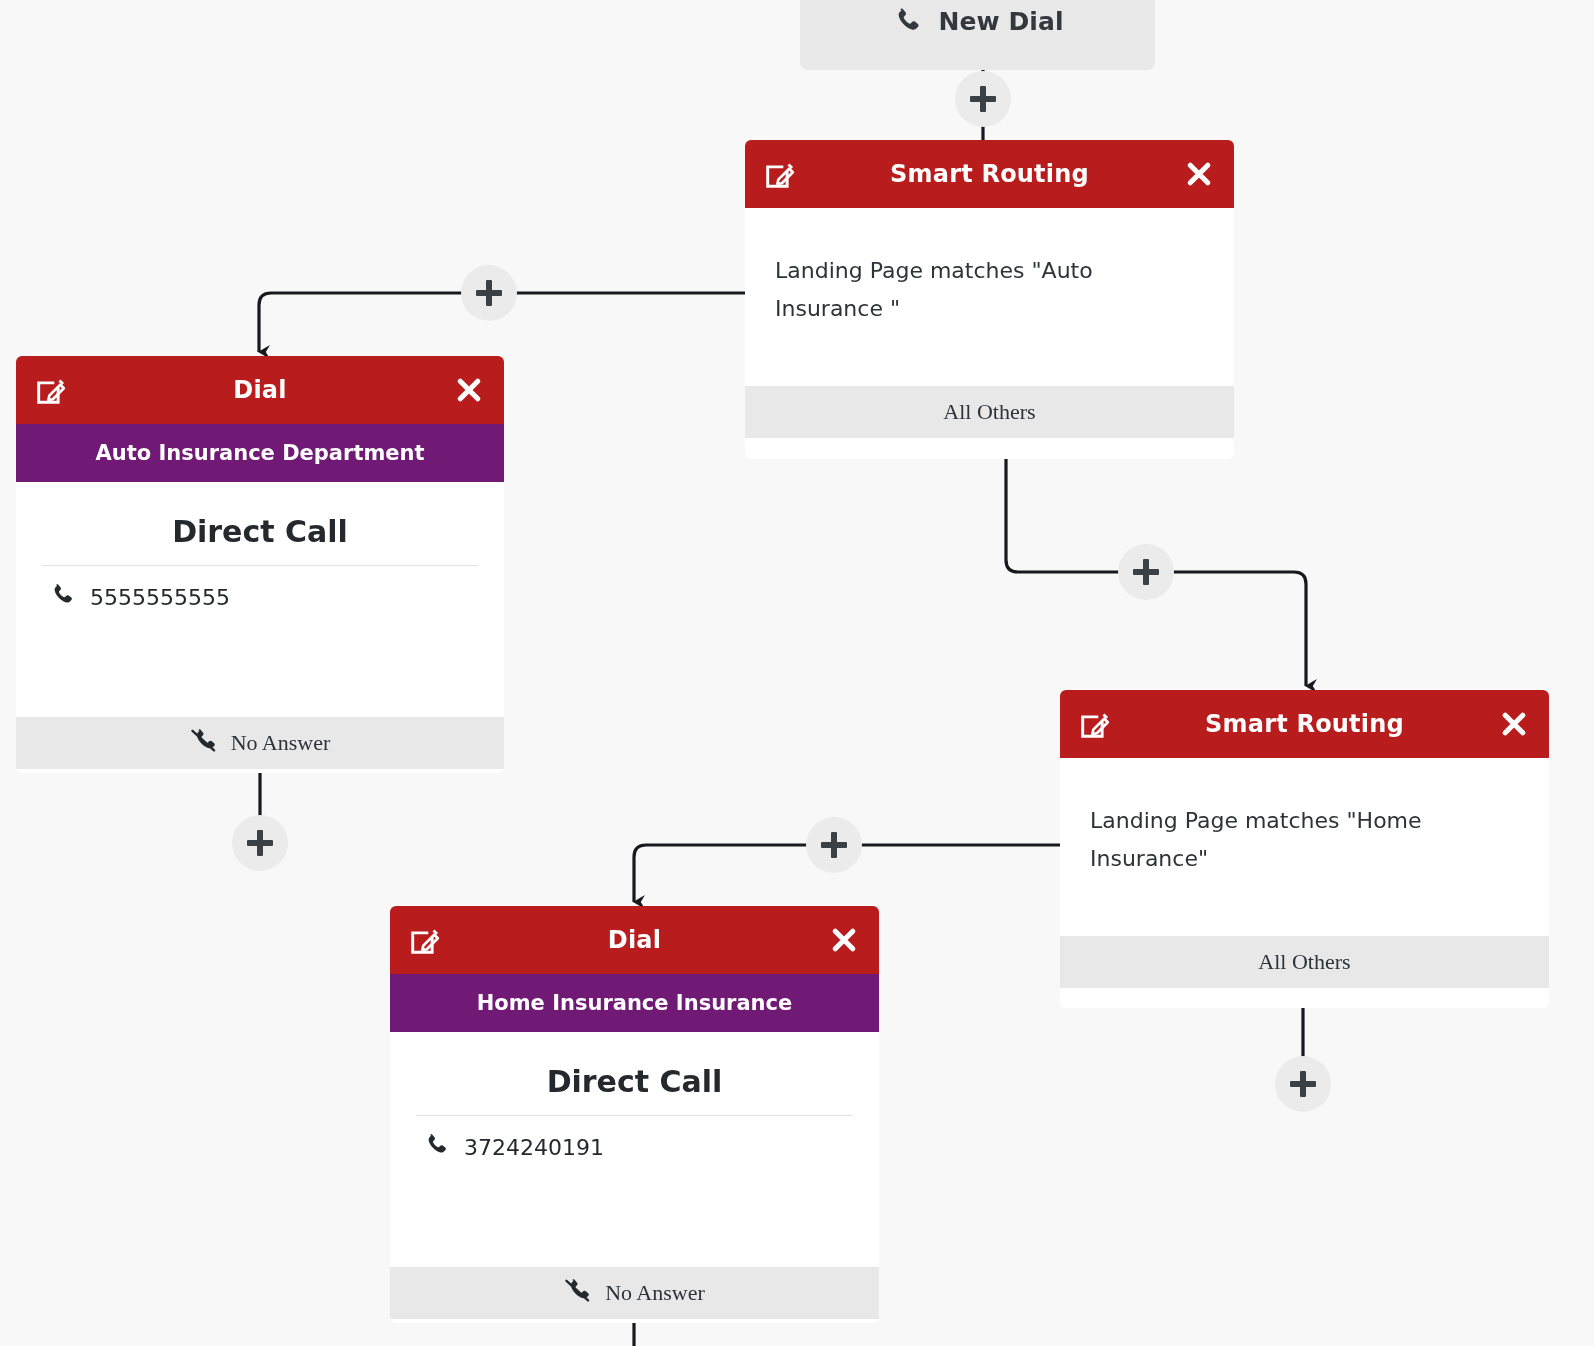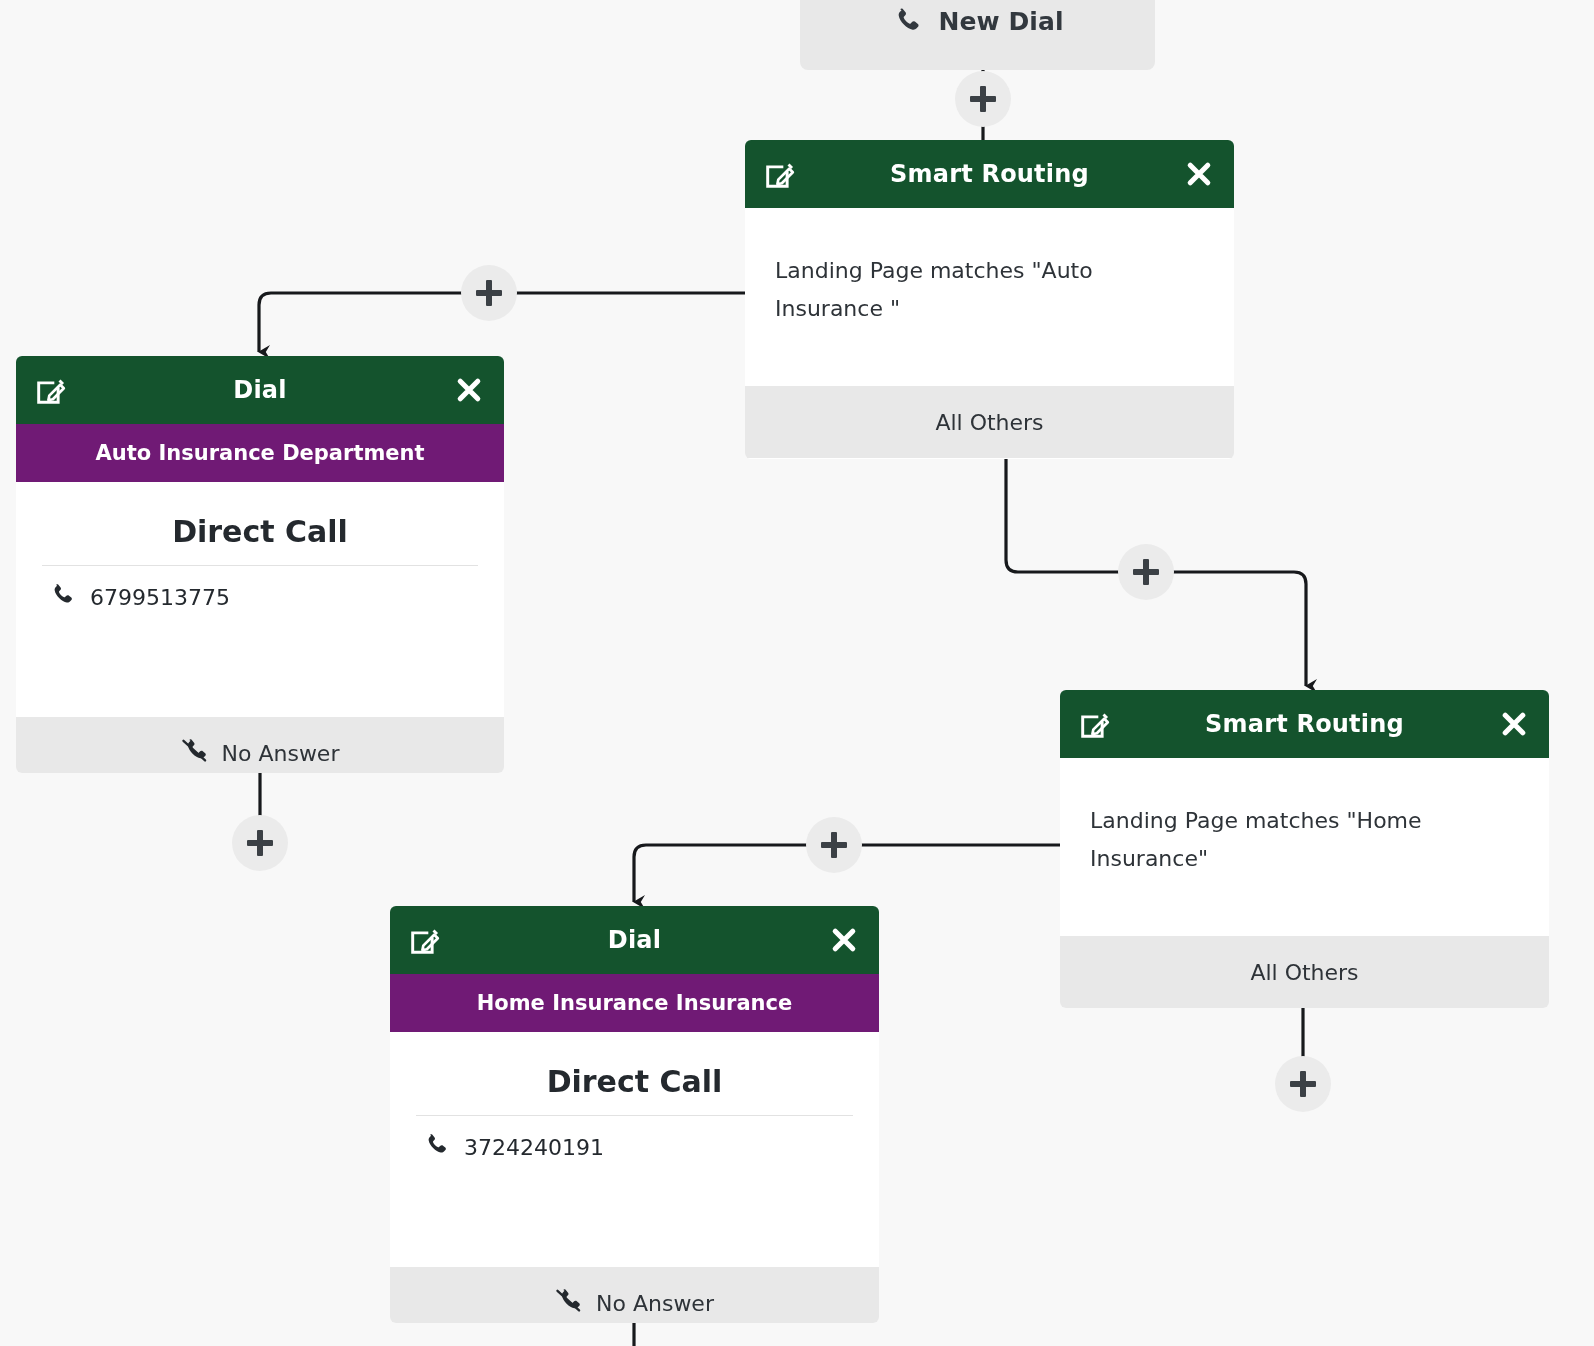--- a/index.html
+++ b/index.html
@@ -60,21 +60,21 @@
     justify-content: center;
   }
 
   
   .flow-node {
     background: #ffffff;
     border-radius: 6px;
     box-shadow: 0 0 0 0 rgba(0,0,0,0);
   }
   .node-header {
-    background: #14532d;
+    background: #b91c1c;
     height: 68px;
     display: flex;
     align-items: center;
     padding: 0 18px;
     position: relative;
   }
   .node-header .title {
     flex: 1;
     text-align: center;
     color: #ffffff;
@@ -144,22 +144,23 @@
   }
 
   .node-footer {
     background: #e8e8e8;
     display: flex;
     align-items: center;
     justify-content: center;
     gap: 14px;
     font-size: 22px;
     color: #2e3338;
-    height: 72px;
+    height: 52px;
     cursor: pointer;
+    font-family: Liberation Serif, serif;
   }
 
   
   .plus-btn {
     position: absolute;
     width: 56px;
     height: 56px;
     border-radius: 50%;
     background: #ebebeb;
     display: flex;
@@ -264,21 +265,21 @@
     </div>
     <div class="node-body" style="height:195px;">
       <div class="body-title">Direct Call</div>
       <div class="divider"></div>
       <div class="phone-row">
         <span>
           <svg width="26" height="26" viewBox="0 0 24 24" aria-hidden="true">
             <path fill="#24292e" d="M7.4 2.6c.5-.6 1.4-.7 2-.2l.2.2 2 2.4c.5.6.5 1.4.1 2l-.1.2-1.3 1.4c-.2.2-.2.5-.1.8.3.8 1 1.9 1.9 2.8.9.9 2 1.6 2.8 1.9.3.1.6 0 .8-.2l1.3-1.3c.5-.5 1.3-.6 1.9-.3l.2.1 2.4 2c.6.5.7 1.4.3 2l-.2.2-1.1 1.2c-.8.9-2 1.3-3.2 1.1-2.3-.4-4.8-1.9-7-4.1-2.2-2.2-3.7-4.7-4.1-7-.2-1.1.1-2.2.8-3l.2-.2 1.2-1.2z"></path>
           </svg>
         </span>
-        <span>6799513775</span>
+        <span>5555555555</span>
       </div>
     </div>
     <div class="node-footer">
       <span>
         <svg width="27" height="27" viewBox="0 0 24 24" aria-hidden="true">
           <path fill="#24292e" d="M7.4 2.6c.5-.6 1.4-.7 2-.2l.2.2 2 2.4c.5.6.5 1.4.1 2l-.1.2-1.3 1.4c-.2.2-.2.5-.1.8.3.8 1 1.9 1.9 2.8.9.9 2 1.6 2.8 1.9.3.1.6 0 .8-.2l1.3-1.3c.5-.5 1.3-.6 1.9-.3l.2.1 2.4 2c.6.5.7 1.4.3 2l-.2.2-1.1 1.2c-.8.9-2 1.3-3.2 1.1-2.3-.4-4.8-1.9-7-4.1-2.2-2.2-3.7-4.7-4.1-7-.2-1.1.1-2.2.8-3l.2-.2 1.2-1.2z"></path>
           <path d="M2.2 3.4 L21.4 20.8" stroke="#24292e" stroke-width="2.1" stroke-linecap="round"></path>
         </svg>
       </span>
       <span>No Answer</span>

